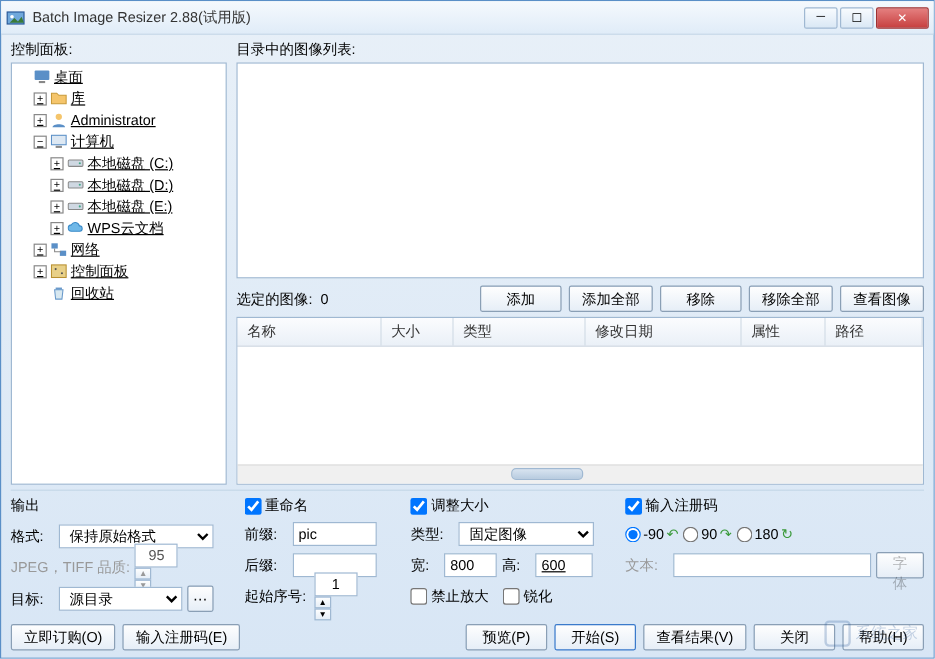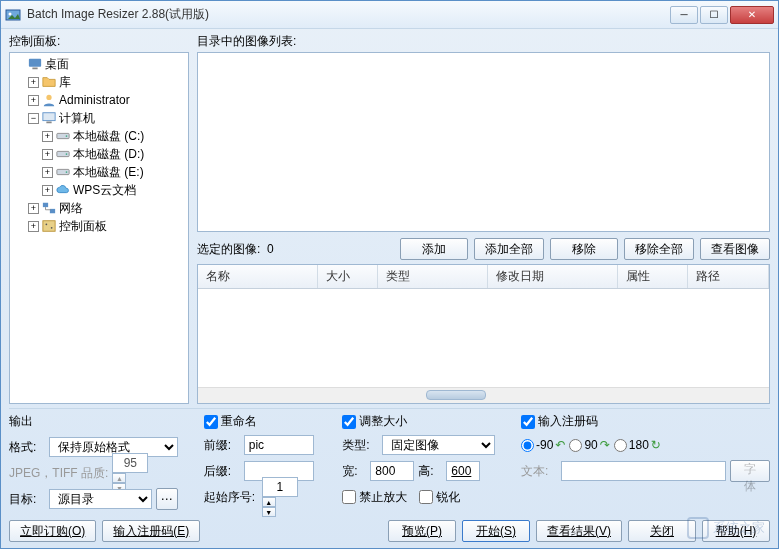--- a/index.html
+++ b/index.html
@@ -10,21 +10,21 @@
 .titlebar .title { flex: 1; font-size: 12px; color: #333; }
 .win-btns { display: flex; gap: 2px; }
 .win-btn { width: 28px; height: 18px; border: 1px solid #9fb8d2; background: linear-gradient(#f8fbfe,#dae8f5); border-radius: 2px; display: flex; align-items: center; justify-content: center; font-size: 10px; cursor: pointer; }
 .win-btn.close { width: 44px; background: linear-gradient(#e58080,#c74040); color: #fff; border-color: #a03030; }
 .client { flex: 1; padding: 4px 8px 6px; display: flex; flex-direction: column; gap: 4px; }
 .upper { flex: 1; display: flex; gap: 8px; min-height: 0; }
 .left-panel { width: 180px; display: flex; flex-direction: column; }
 .section-label { font-size: 12px; margin-bottom: 2px; }
 .tree-box { flex: 1; background: #fff; border: 1px solid #9fb8d2; overflow: auto; padding: 2px; }
 .tree ul { list-style: none; padding-left: 14px; }
-.tree > ul { padding-left: 2px; }
+.tree > ul { padding-left: 2px; text-decoration: underline; }
 .tree li { line-height: 18px; white-space: nowrap; display: flex; align-items: center; flex-wrap: wrap; }
 .tree li > ul { width: 100%; }
 .expander { width: 11px; height: 11px; border: 1px solid #888; display: inline-flex; align-items: center; justify-content: center; font-size: 9px; margin-right: 3px; background: #fff; cursor: pointer; line-height: 1; }
 .expander.blank { border: none; background: none; }
 .node-icon { width: 14px; height: 14px; margin-right: 3px; display: inline-block; }
 .right-panel { flex: 1; display: flex; flex-direction: column; min-width: 0; }
 .image-list-box { flex: 1; background: #fff; border: 1px solid #9fb8d2; min-height: 140px; }
 .selected-row { display: flex; align-items: center; gap: 6px; margin: 6px 0 4px; }
 .selected-row .label-count { margin-right: auto; }
 .btn { height: 22px; padding: 0 10px; border: 1px solid #8a9fb5; background: linear-gradient(#fefefe,#e6eef7); border-radius: 2px; cursor: pointer; font-size: 12px; min-width: 68px; }
@@ -38,21 +38,21 @@
 .group { display: flex; flex-direction: column; gap: 4px; }
 .group .row { display: flex; align-items: center; gap: 4px; height: 22px; }
 .lbl { font-size: 12px; min-width: 36px; }
 select, input[type=text] { height: 20px; border: 1px solid #9fb8d2; background: #fff; font-size: 12px; padding: 0 4px; }
 input[type=checkbox] { width: 14px; height: 14px; }
 .checkbox-lbl { display: flex; align-items: center; gap: 3px; cursor: pointer; }
 .spinner { display: flex; flex-direction: column; }
 .spinner input { width: 36px; text-align: center; }
 .spinner .spin-btns { display: flex; flex-direction: column; }
 .spinner .spin-btn { width: 14px; height: 10px; border: 1px solid #9fb8d2; background: linear-gradient(#fefefe,#e6eef7); font-size: 7px; line-height: 1; cursor: pointer; display:flex;align-items:center;justify-content:center; }
-.footer-row { display: flex; gap: 6px; padding-top: 6px; align-items: center; text-decoration: underline; }
+.footer-row { display: flex; gap: 6px; padding-top: 6px; align-items: center; }
 .footer-row .spacer { flex: 1; }
 .radio-lbl { display: flex; align-items: center; gap: 2px; cursor: pointer; }
 .rotate-icon { color: #3a9a3a; font-size: 12px; }
 .groupbox { position: relative; margin-left: 18px; }
 .disabled { color: #999; }
 .watermark { position: absolute; right: 14px; bottom: 10px; opacity: 0.25; pointer-events: none; display:flex; align-items:center; gap:4px; color:#2a5a9a; font-size:13px;}
 .watermark .shield { width:22px; height:22px; border:2px solid #2a5a9a; border-radius:4px; display:inline-block; position:relative;}
 </style>
 </head>
 <body>
@@ -154,20 +154,28 @@
                   </li>
                 <li>
                     <span class="expander">+</span>
                     <svg class="node-icon" viewBox="0 0 16 16">
                       <rect x="1" y="2" width="14" height="12" fill="#e8d088" stroke="#b89030"></rect>
                       <circle cx="5" cy="6" r="1" fill="#555"></circle>
                       <circle cx="11" cy="10" r="1" fill="#555"></circle>
                     </svg>
                     <span>控制面板</span>
                   </li>
+                <li>
+                    <span class="expander blank"></span>
+                    <svg class="node-icon" viewBox="0 0 16 16">
+                      <path d="M4 5h8l-1 9H5z" fill="#d8e8f0" stroke="#6a9acb"></path>
+                      <rect x="5" y="3" width="6" height="2" fill="#6a9acb"></rect>
+                    </svg>
+                    <span>回收站</span>
+                  </li>
               </ul>
             </li>
           </ul>
         </div>
       </div>
 
       <div class="right-panel">
         <div class="section-label">目录中的图像列表:</div>
         <div class="image-list-box"></div>
         <div class="selected-row">
@@ -251,21 +259,21 @@
             <span>调整大小</span>
           </label>
         <div class="row">
             <span class="lbl">类型:</span>
             <select style="flex:1"><option>固定图像</option></select>
           </div>
         <div class="row">
           <span class="lbl" style="min-width:24px">宽:</span>
             <input type="text" style="width: 44px;" value="800">
           <span class="lbl" style="min-width:24px">高:</span>
-            <input type="text" style="width: 34px; text-decoration: underline;" value="600">
+            <input type="text" style="width: 48px; text-decoration: underline;" value="600">
         </div>
         <div class="row">
           <label class="checkbox-lbl">
               <input type="checkbox" style="">
               <span>禁止放大</span>
             </label>
           <label class="checkbox-lbl" style="margin-left:8px">
               <input type="checkbox" style="">
               <span>锐化</span>
             </label>

